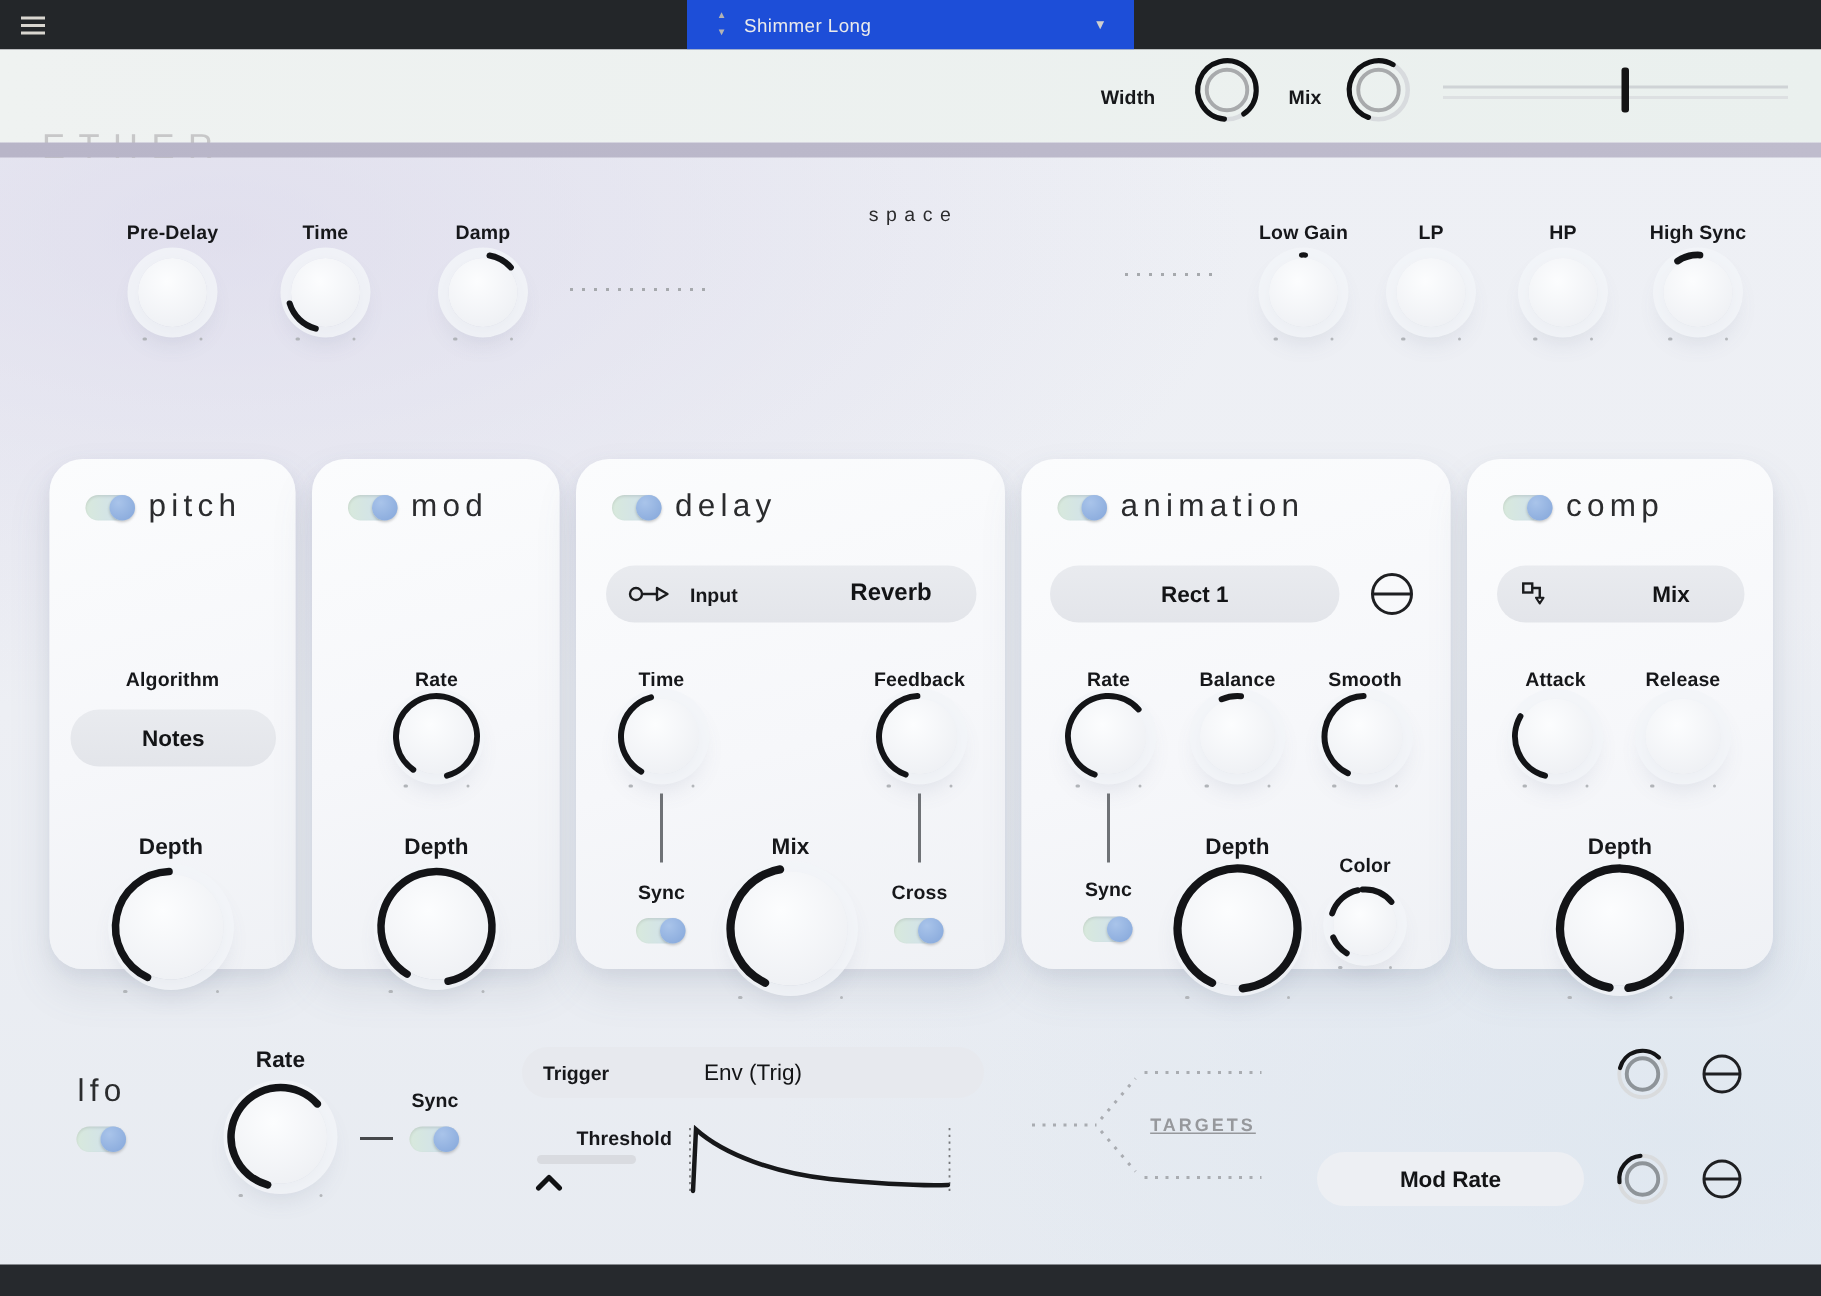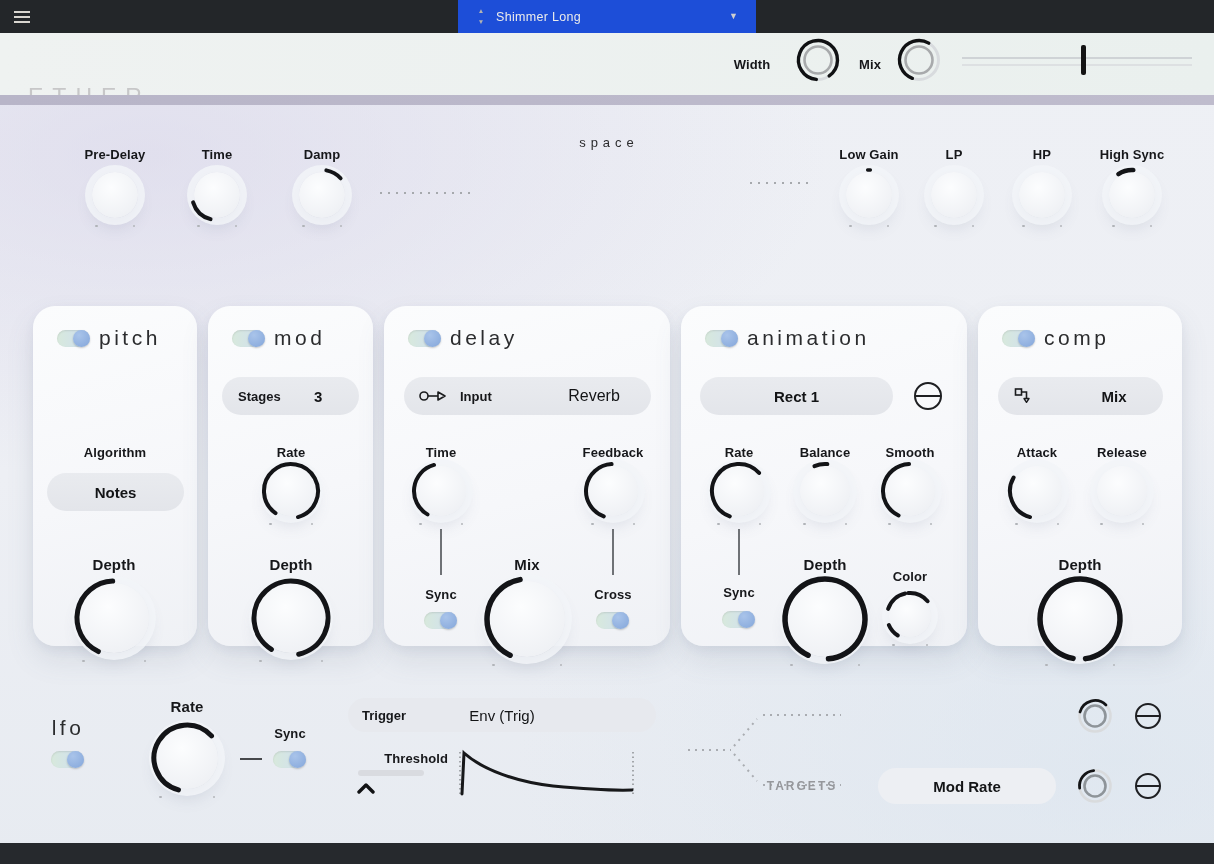--- a/index.html
+++ b/index.html
@@ -175,24 +175,20 @@
         <div class="face"></div>
         <svg width="86" height="86" class="arcsvg">
           <path d="M 27.36 76.53 A 37 37 0 0 1 41.71 6.02" fill="none" stroke="#131417" stroke-width="5" stroke-linecap="round"></path>
         </svg>
       </div>
   </div>
 
   <div class="card" style="left:208px;width:165px;">
     <div class="toggle" style="left:24px;top:24px;"></div>
     <div class="title" style="left:66px;top:20px;">mod</div>
-    <div class="pill" style="left:14px;top:71px;width:137px;height:38px;">
-      <span class="pl" style="left:16px;">Stages</span>
-      <span class="pv" style="left:92px;">3</span>
-    </div>
     <div class="lbl" style="left:43px;top:139px;width:80px;">Rate</div>
     <div class="knob" style="left:58px;top:160px;width:50px;height:50px;">
         <div class="face"></div>
         <svg width="64" height="64" class="arcsvg">
           <path d="M 16.51 54.12 A 27 27 0 1 1 38.99 58.08" fill="none" stroke="#131417" stroke-width="4" stroke-linecap="round"></path>
         </svg>
       </div>
     <div class="lbl big" style="left:43px;top:250px;width:80px;">Depth</div>
     <div class="knob" style="left:48px;top:277px;width:70px;height:70px;">
         <div class="face"></div>
@@ -205,21 +201,21 @@
   <div class="card" style="left:384px;width:286px;">
     <div class="toggle" style="left:24px;top:24px;"></div>
     <div class="title" style="left:66px;top:20px;">delay</div>
     <div class="pill" style="left:20px;top:71px;width:247px;height:38px;justify-content:flex-start;">
       <svg style="position:absolute;left:14px;top:12px;" width="30" height="14">
         <circle cx="6" cy="7" r="4" fill="none" stroke="#1b1c1e" stroke-width="1.6"></circle>
         <line x1="10" y1="7" x2="20" y2="7" stroke="#1b1c1e" stroke-width="1.6"></line>
         <polygon points="20,3 27,7 20,11" fill="none" stroke="#1b1c1e" stroke-width="1.6" stroke-linejoin="round"></polygon>
       </svg>
       <span class="pl" style="left:56px;">Input</span>
-      <span class="pv reg" style="left:150px;width:80px;text-align:center;">Reverb</span>
+      <span class="pv reg" style="left:150px;width:80px;text-align:center;font-weight:bold;">Reverb</span>
     </div>
     <div class="lbl" style="left:17px;top:139px;width:80px;">Time</div>
     <div class="knob" style="left:32px;top:160px;width:50px;height:50px;">
         <div class="face"></div>
         <svg width="64" height="64" class="arcsvg">
           <path d="M 18.50 55.38 A 27 27 0 0 1 25.01 5.92" fill="none" stroke="#131417" stroke-width="4" stroke-linecap="round"></path>
         </svg>
       </div>
     <div class="lbl" style="left:189px;top:139px;width:80px;">Feedback</div>
     <div class="knob" style="left:204px;top:160px;width:50px;height:50px;">
@@ -351,21 +347,21 @@
     <path d="M7,50 L9,9 C28,26 62,38 98,42 C135,45.5 162,46.5 177,46" fill="none" stroke="#17181a" stroke-width="3" stroke-linecap="round"></path>
   </svg>
 
   <svg style="position:absolute;left:685px;top:703px;" width="168" height="92">
     <line x1="3" y1="47" x2="46" y2="47" stroke="#a9acb1" stroke-width="2" stroke-dasharray="2,5"></line>
     <line x1="49" y1="43" x2="72" y2="16" stroke="#a9acb1" stroke-width="2" stroke-dasharray="2,5"></line>
     <line x1="49" y1="51" x2="72" y2="78" stroke="#a9acb1" stroke-width="2" stroke-dasharray="2,5"></line>
     <line x1="78" y1="12" x2="156" y2="12" stroke="#a9acb1" stroke-width="2" stroke-dasharray="2,5"></line>
     <line x1="78" y1="82" x2="156" y2="82" stroke="#a9acb1" stroke-width="2" stroke-dasharray="2,5"></line>
   </svg>
-  <div class="targets-lbl" style="left:762px;top:779px;width:80px;">TARGETS</div>
+  <div class="targets-lbl" style="left:762px;top:743px;width:80px;text-decoration:underline;">TARGETS</div>
 
   <div class="ring" style="left:1076px;top:697px;width:38px;height:38px;">
       <svg width="38" height="38" class="arcsvg">
         <circle cx="19" cy="19" r="15.5" fill="none" stroke="#d9dbdd" stroke-width="2.6" stroke-linecap="round"></circle>
         <path d="M 4.03 14.99 A 15.5 15.5 0 0 1 29.96 8.04" fill="none" stroke="#131416" stroke-width="2.8" stroke-linecap="round"></path>
         <circle cx="19" cy="19" r="10.5" fill="none" stroke="#8e9499" stroke-width="2.6" stroke-linecap="round"></circle>
       </svg>
     </div>
   <div class="bypass" style="left:1135px;top:703px;width:22px;height:22px;"></div>
 

